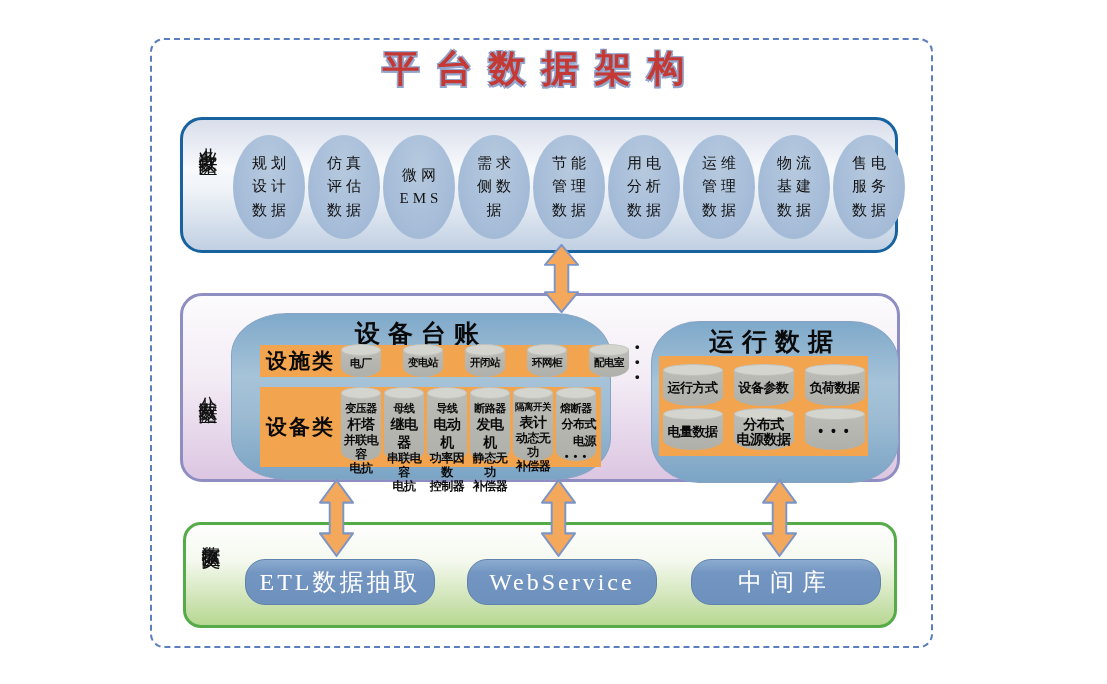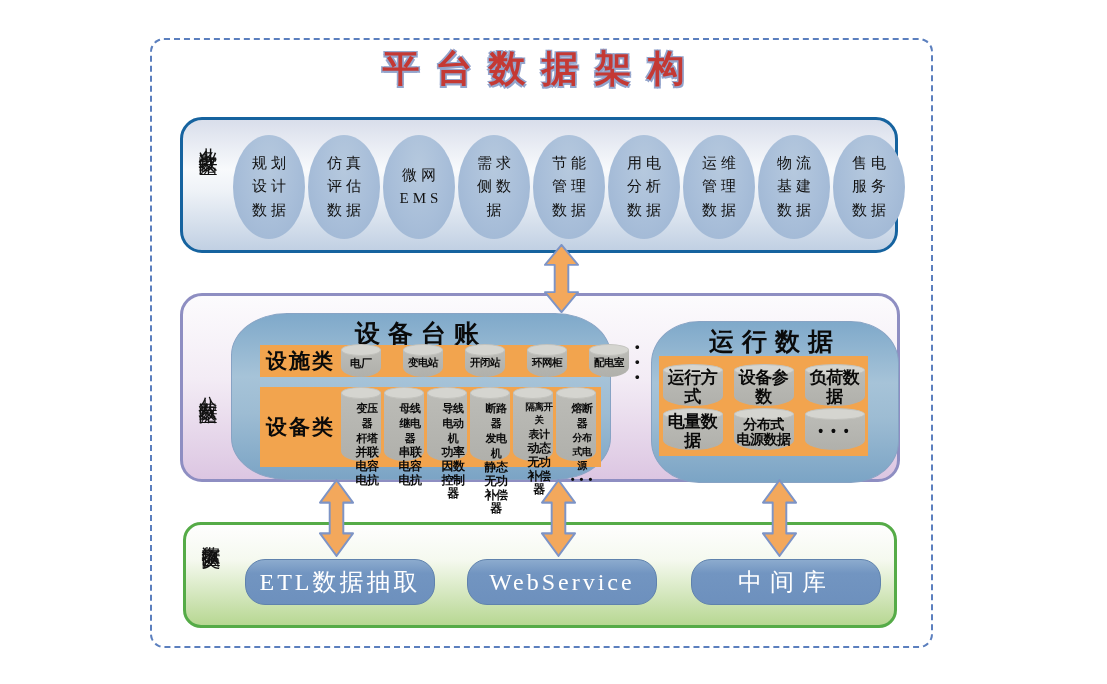--- a/index.html
+++ b/index.html
@@ -83,32 +83,32 @@
   }
   .cyl .txt{position:relative;z-index:1;}
   .fac-row{display:flex;gap:8px;align-items:flex-end;margin-top:4px;}
   .fac-cyl{width:40px;height:27px;display:flex;align-items:center;justify-content:center;font-size:11px;}
   .fac-cyl.w3{font-size:10.5px;letter-spacing:-0.5px;margin-left:14px;}
   .dots{font-family:"Liberation Sans","DejaVu Sans",sans-serif;font-weight:700;font-size:13px;letter-spacing:1px;margin-left:6px;}
   .eq-row{display:flex;gap:3px;align-items:flex-end;}
   .eq-cyl{
     width:40px;height:68px;display:flex;flex-direction:column;
     justify-content:space-between;align-items:center;text-align:center;
-    padding:8px 0 4px 12px;box-sizing:border-box;
+    padding:8px 0 4px 0;box-sizing:border-box;
   }
   .eq-cyl .l1{font-size:11px;letter-spacing:-0.5px;}
   .eq-cyl .l1.tight{font-size:9.5px;}
-  .eq-cyl .l2{font-size:11px;letter-spacing:-0.5px;}
-  .eq-cyl .l2.tiny{font-size:10px;}
+  .eq-cyl .l2{font-size:14px;letter-spacing:-0.5px;}
+  .eq-cyl .l2.tiny{font-size:12px;text-align:right;}
   .eq-cyl .l3{font-size:12px;white-space:pre-line;line-height:1.15;letter-spacing:-0.5px;}
   .eq-cyl .l3.dots3{font-size:11px;letter-spacing:1px;}
   .op-grid{display:grid;grid-template-columns:repeat(3,60px);gap:8px 11px;justify-content:center;margin-top:8px;}
   .op-cyl{
     height:36px;display:flex;align-items:center;justify-content:center;text-align:center;
-    font-size:17px;letter-spacing:-0.5px;
+    font-size:13px;letter-spacing:-0.5px;
   }
   .op-cyl .txt{white-space:pre-line;line-height:1.1;}
   .op-cyl.two-line{font-size:14px;justify-content:center;}
   .op-cyl.dotcell{font-size:14px;letter-spacing:2px;}
   
   .xbox{
     position:absolute;top:34px;width:190px;height:46px;border-radius:20px;
     background:linear-gradient(180deg,#8cabce 0%,#7295c1 30%,#6d90bd 100%);
     border:1px solid #5f82ad;box-sizing:border-box;
     display:flex;align-items:center;justify-content:center;

